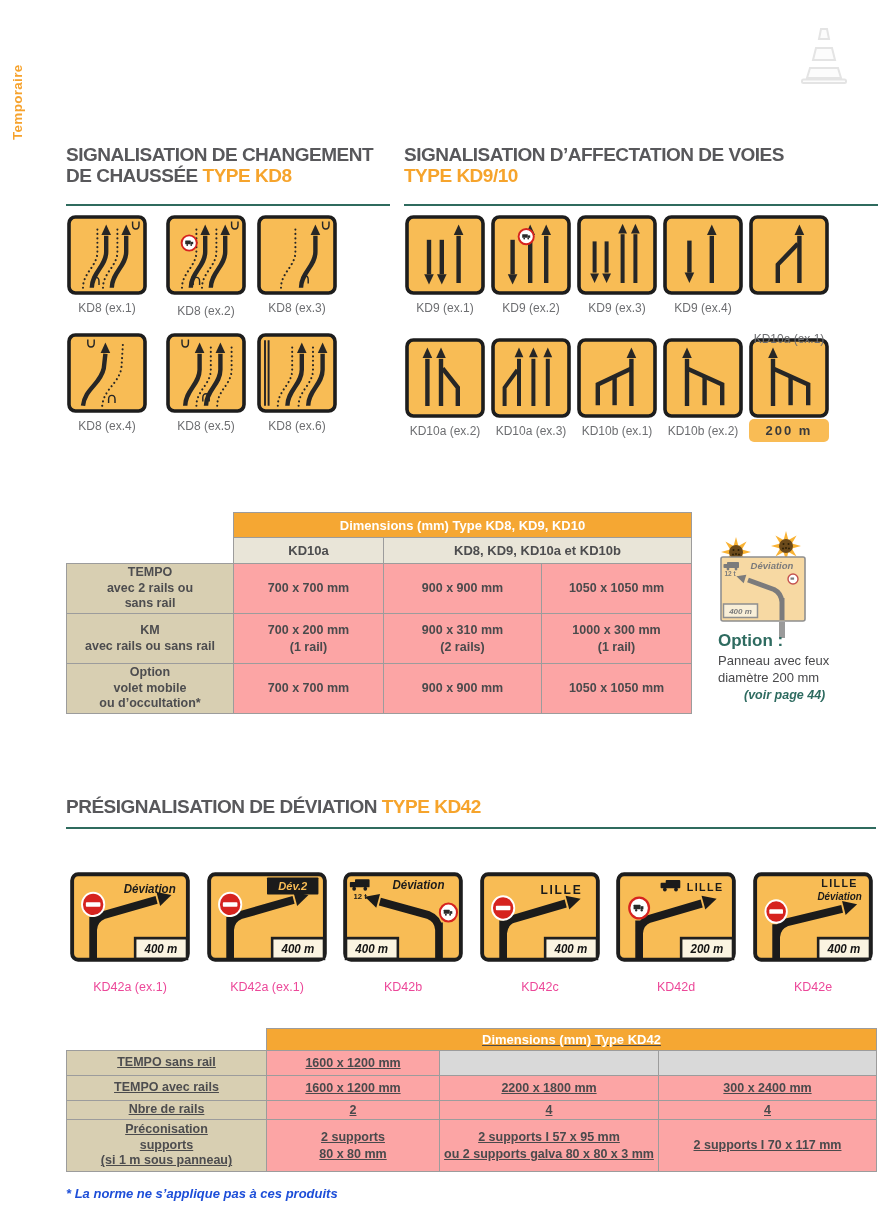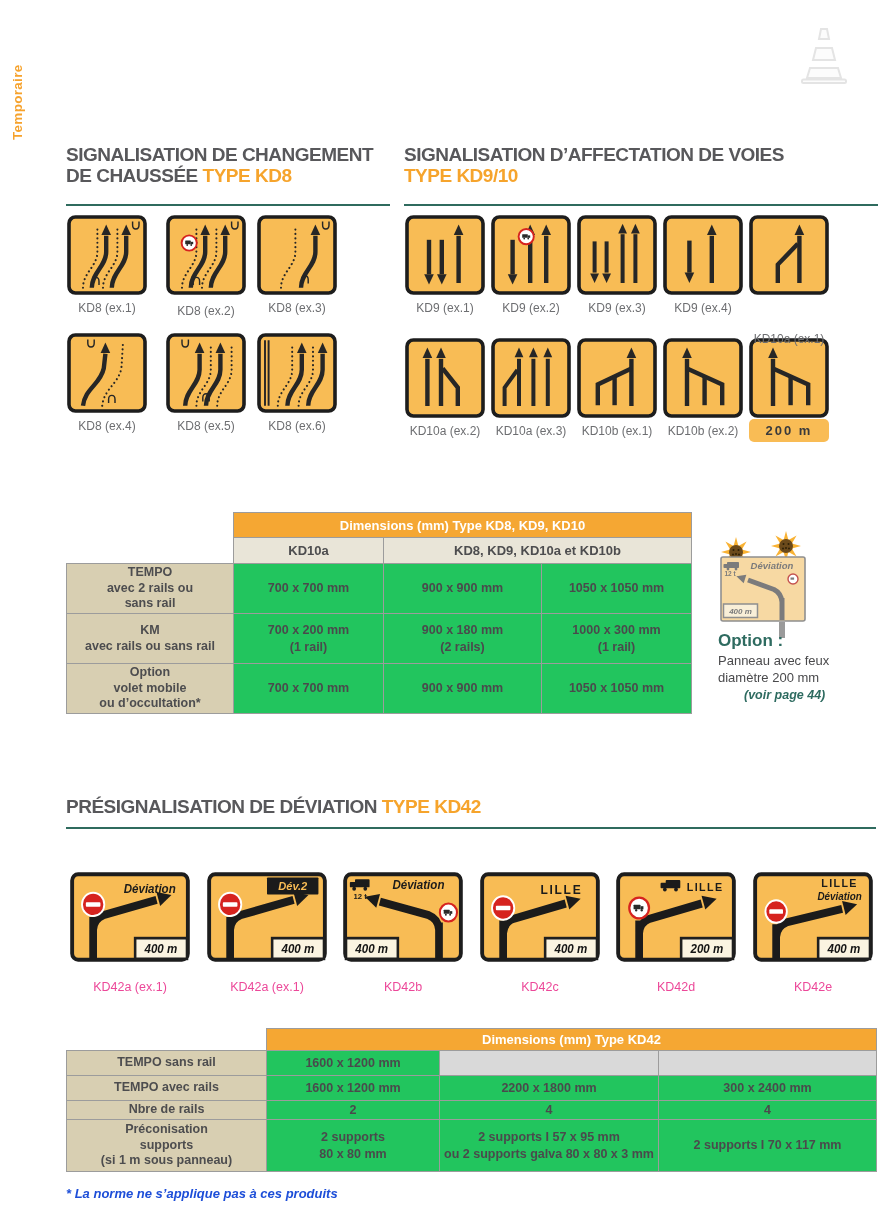--- a/index.html
+++ b/index.html
@@ -48,21 +48,21 @@
   .hd{fill:#1b1b1b;stroke:none;}
 
   
   table{border-collapse:collapse;table-layout:fixed;position:absolute;}
   td,th{border:1px solid #9C9C9C;padding:0 4px;text-align:center;vertical-align:middle;
         font-size:12.5px;color:#4A4A4C;}
   .blank{border:none;background:transparent;}
   th.hdr{background:#F5A733;color:#fff;font-weight:bold;font-size:13px;}
   th.sub{background:#E9E5D8;font-weight:bold;font-size:13px;color:#4D4D4F;}
   th.rowh{background:#D8CFB2;font-weight:bold;color:#4D4D4F;line-height:1.25;}
-  td.val{background:#22c55e;font-weight:bold;line-height:1.3;}
+  td.val{background:#fca5a5;font-weight:bold;line-height:1.3;}
   td.gray{background:#D9D9D9;}
   .preline{white-space:pre-line;}
 
   
   .opt-title{position:absolute;font-size:17px;font-weight:bold;color:#2E6B60;}
   .opt-line{position:absolute;font-size:13px;color:#4A4A4C;}
   .opt-note{position:absolute;font-size:12.5px;font-weight:bold;font-style:italic;color:#2E6B60;margin-left:26px;}
   .mini-dest{font-family:"Liberation Sans",sans-serif;font-size:9.5px;font-weight:bold;
         font-style:italic;fill:#7B7B7C;text-anchor:middle;}
   .mini-t{font-family:"Liberation Sans",sans-serif;font-size:6.5px;font-weight:bold;
@@ -311,21 +311,21 @@
 sans rail</th>
       <td class="val preline">700 x 700 mm</td>
       <td class="val preline">900 x 900 mm</td>
       <td class="val preline">1050 x 1050 mm</td>
     </tr>
     <tr style="height:50px;">
       <th class="rowh preline">KM
 avec rails ou sans rail</th>
       <td class="val preline">700 x 200 mm
 (1 rail)</td>
-      <td class="val preline">900 x 180 mm
+      <td class="val preline">900 x 310 mm
 (2 rails)</td>
       <td class="val preline">1000 x 300 mm
 (1 rail)</td>
     </tr>
     <tr style="height:50px;">
       <th class="rowh preline">Option
 volet mobile
 ou d’occultation*</th>
       <td class="val preline">700 x 700 mm</td>
       <td class="val preline">900 x 900 mm</td>
@@ -497,21 +497,21 @@
     </g>
   </svg>
 
   <div class="kd42-label" style="left:65px;top:980px;">KD42a (ex.1)</div>
   <div class="kd42-label" style="left:202px;top:980px;">KD42a (ex.1)</div>
   <div class="kd42-label" style="left:338px;top:980px;">KD42b</div>
   <div class="kd42-label" style="left:475px;top:980px;">KD42c</div>
   <div class="kd42-label" style="left:611px;top:980px;">KD42d</div>
   <div class="kd42-label" style="left:748px;top:980px;">KD42e</div>
 
-  <table style="left:66px;top:1028px;">
+  <table style="left:66px;top:1028px;text-decoration:underline;">
     <colgroup>
         <col style="width:200px">
         <col style="width:173px">
         <col style="width:219px">
         <col style="width:218px">
       </colgroup>
     <tbody>
         <tr style="height:22px;">
       <td class="blank"></td>
       <th class="hdr" colspan="3">Dimensions (mm)  Type KD42</th>

